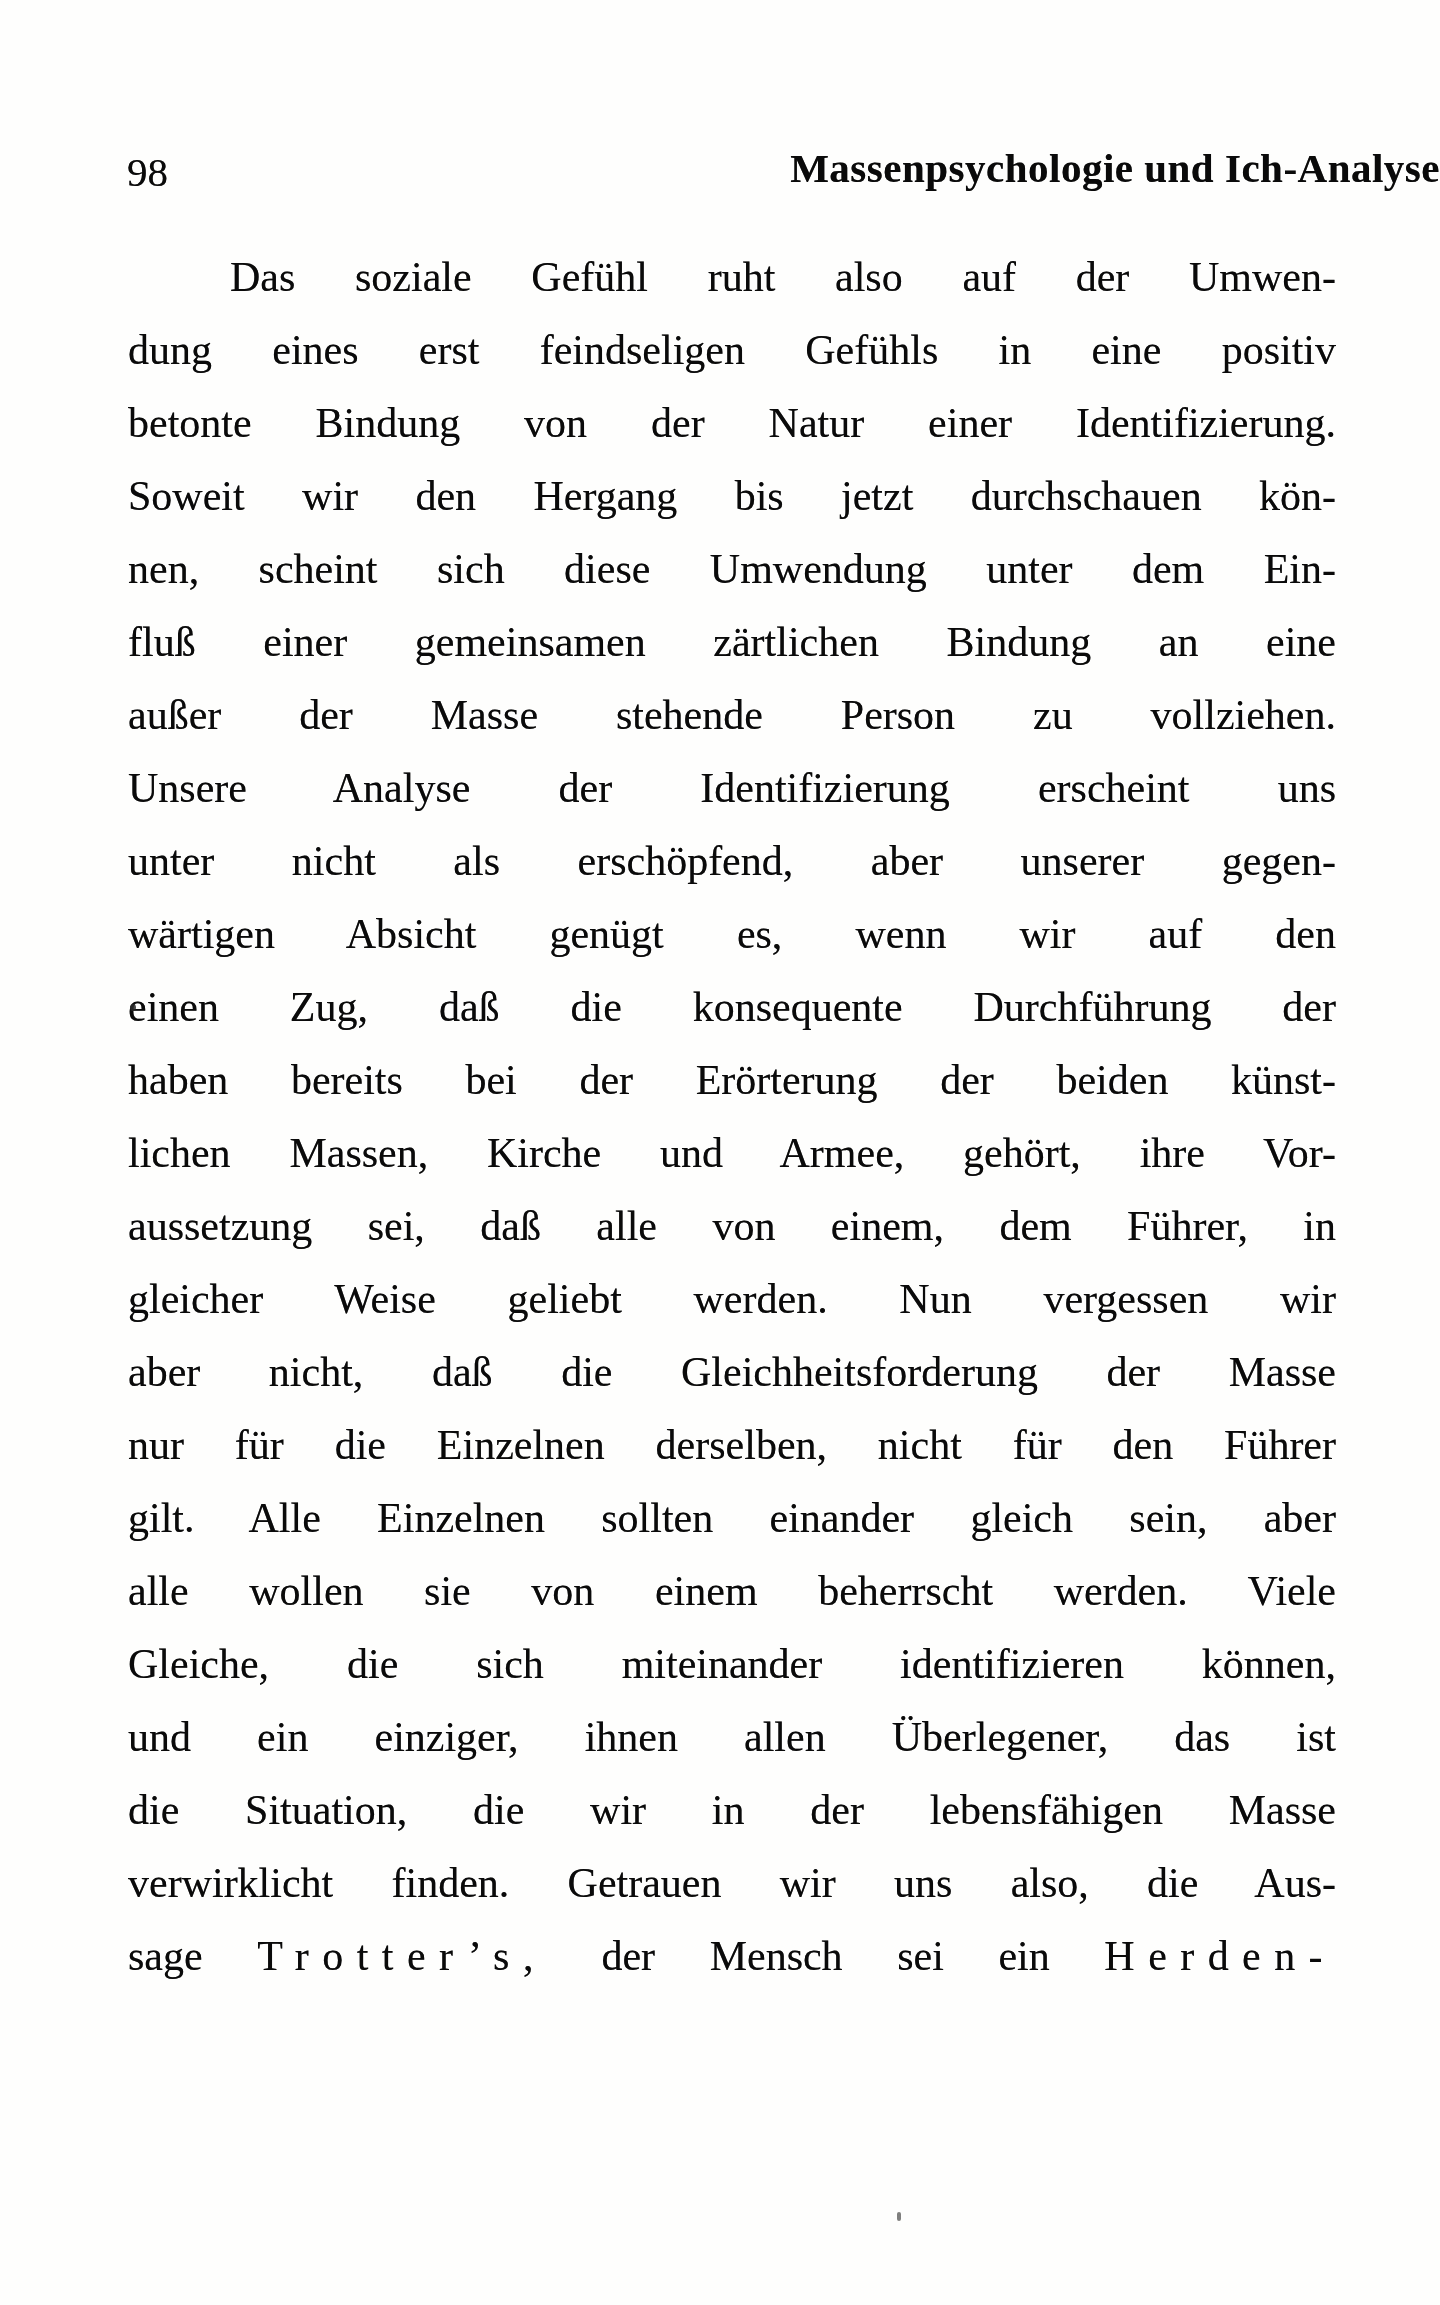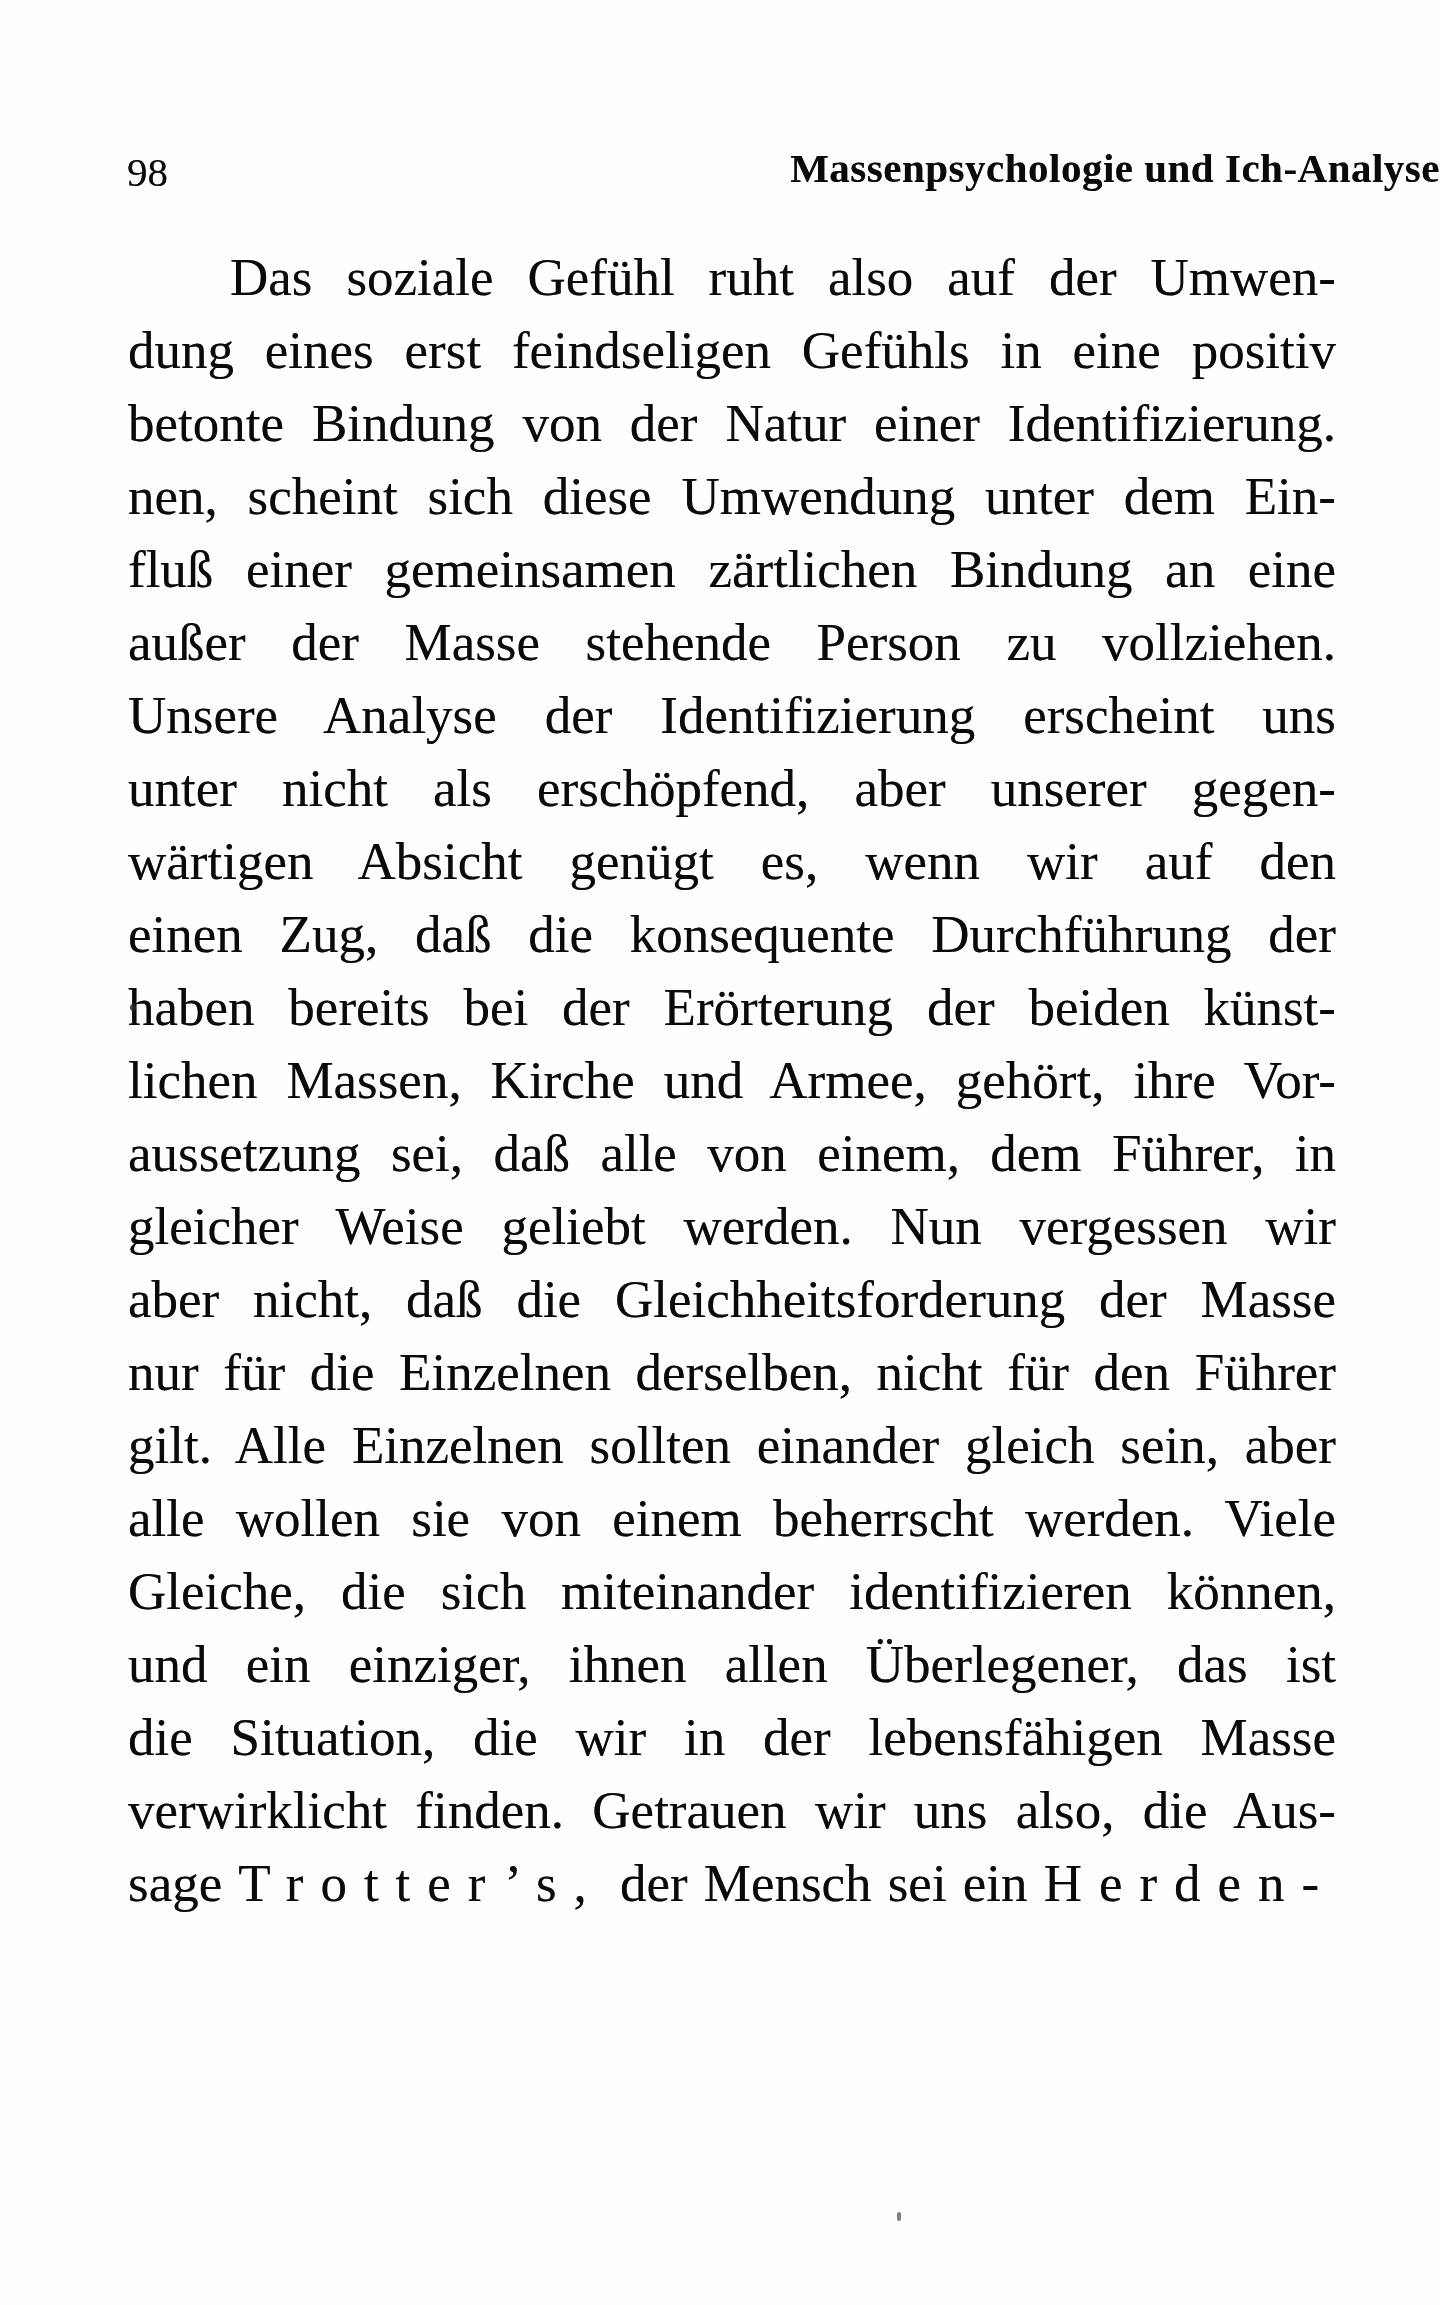--- a/index.html
+++ b/index.html
@@ -39,21 +39,21 @@
     display: block;
     text-align: right;
     letter-spacing: 0.5px;
     font-weight: bold;
   }
   .body-text {
     position: absolute;
     left: 128px;
     top: 241px;
     width: 1208px;
-    font-size: 53px;
+    font-size: 42px;
     line-height: 73px;
   }
   .line {
     text-align: justify;
     text-align-last: justify;
     -moz-text-align-last: justify;
     height: 73px;
     overflow: hidden;
   }
   .line.indent {
@@ -77,20 +77,21 @@
 
   <header class="running-head">
     <span class="head-title">Massenpsychologie und Ich-Analyse</span>
     <span class="pagenum">98</span>
   </header>
 
   <main class="body-text">
     <div class="line indent">Das soziale Gefühl ruht also auf der Umwen-</div>
     <div class="line">dung eines erst feindseligen Gefühls in eine positiv</div>
     <div class="line">betonte Bindung von der Natur einer Identifizierung.</div>
+    <div class="line">Soweit wir den Hergang bis jetzt durchschauen kön-</div>
     <div class="line">nen, scheint sich diese Umwendung unter dem Ein-</div>
     <div class="line">fluß einer gemeinsamen zärtlichen Bindung an eine</div>
     <div class="line">außer der Masse stehende Person zu vollziehen.</div>
     <div class="line">Unsere Analyse der Identifizierung erscheint uns</div>
     <div class="line">unter nicht als erschöpfend, aber unserer gegen-</div>
     <div class="line">wärtigen Absicht genügt es, wenn wir auf den</div>
     <div class="line">einen Zug, daß die konsequente Durchführung der</div>
     <div class="line">haben bereits bei der Erörterung der beiden künst-</div>
     <div class="line">lichen Massen, Kirche und Armee, gehört, ihre Vor-</div>
     <div class="line">aussetzung sei, daß alle von einem, dem Führer, in</div>

